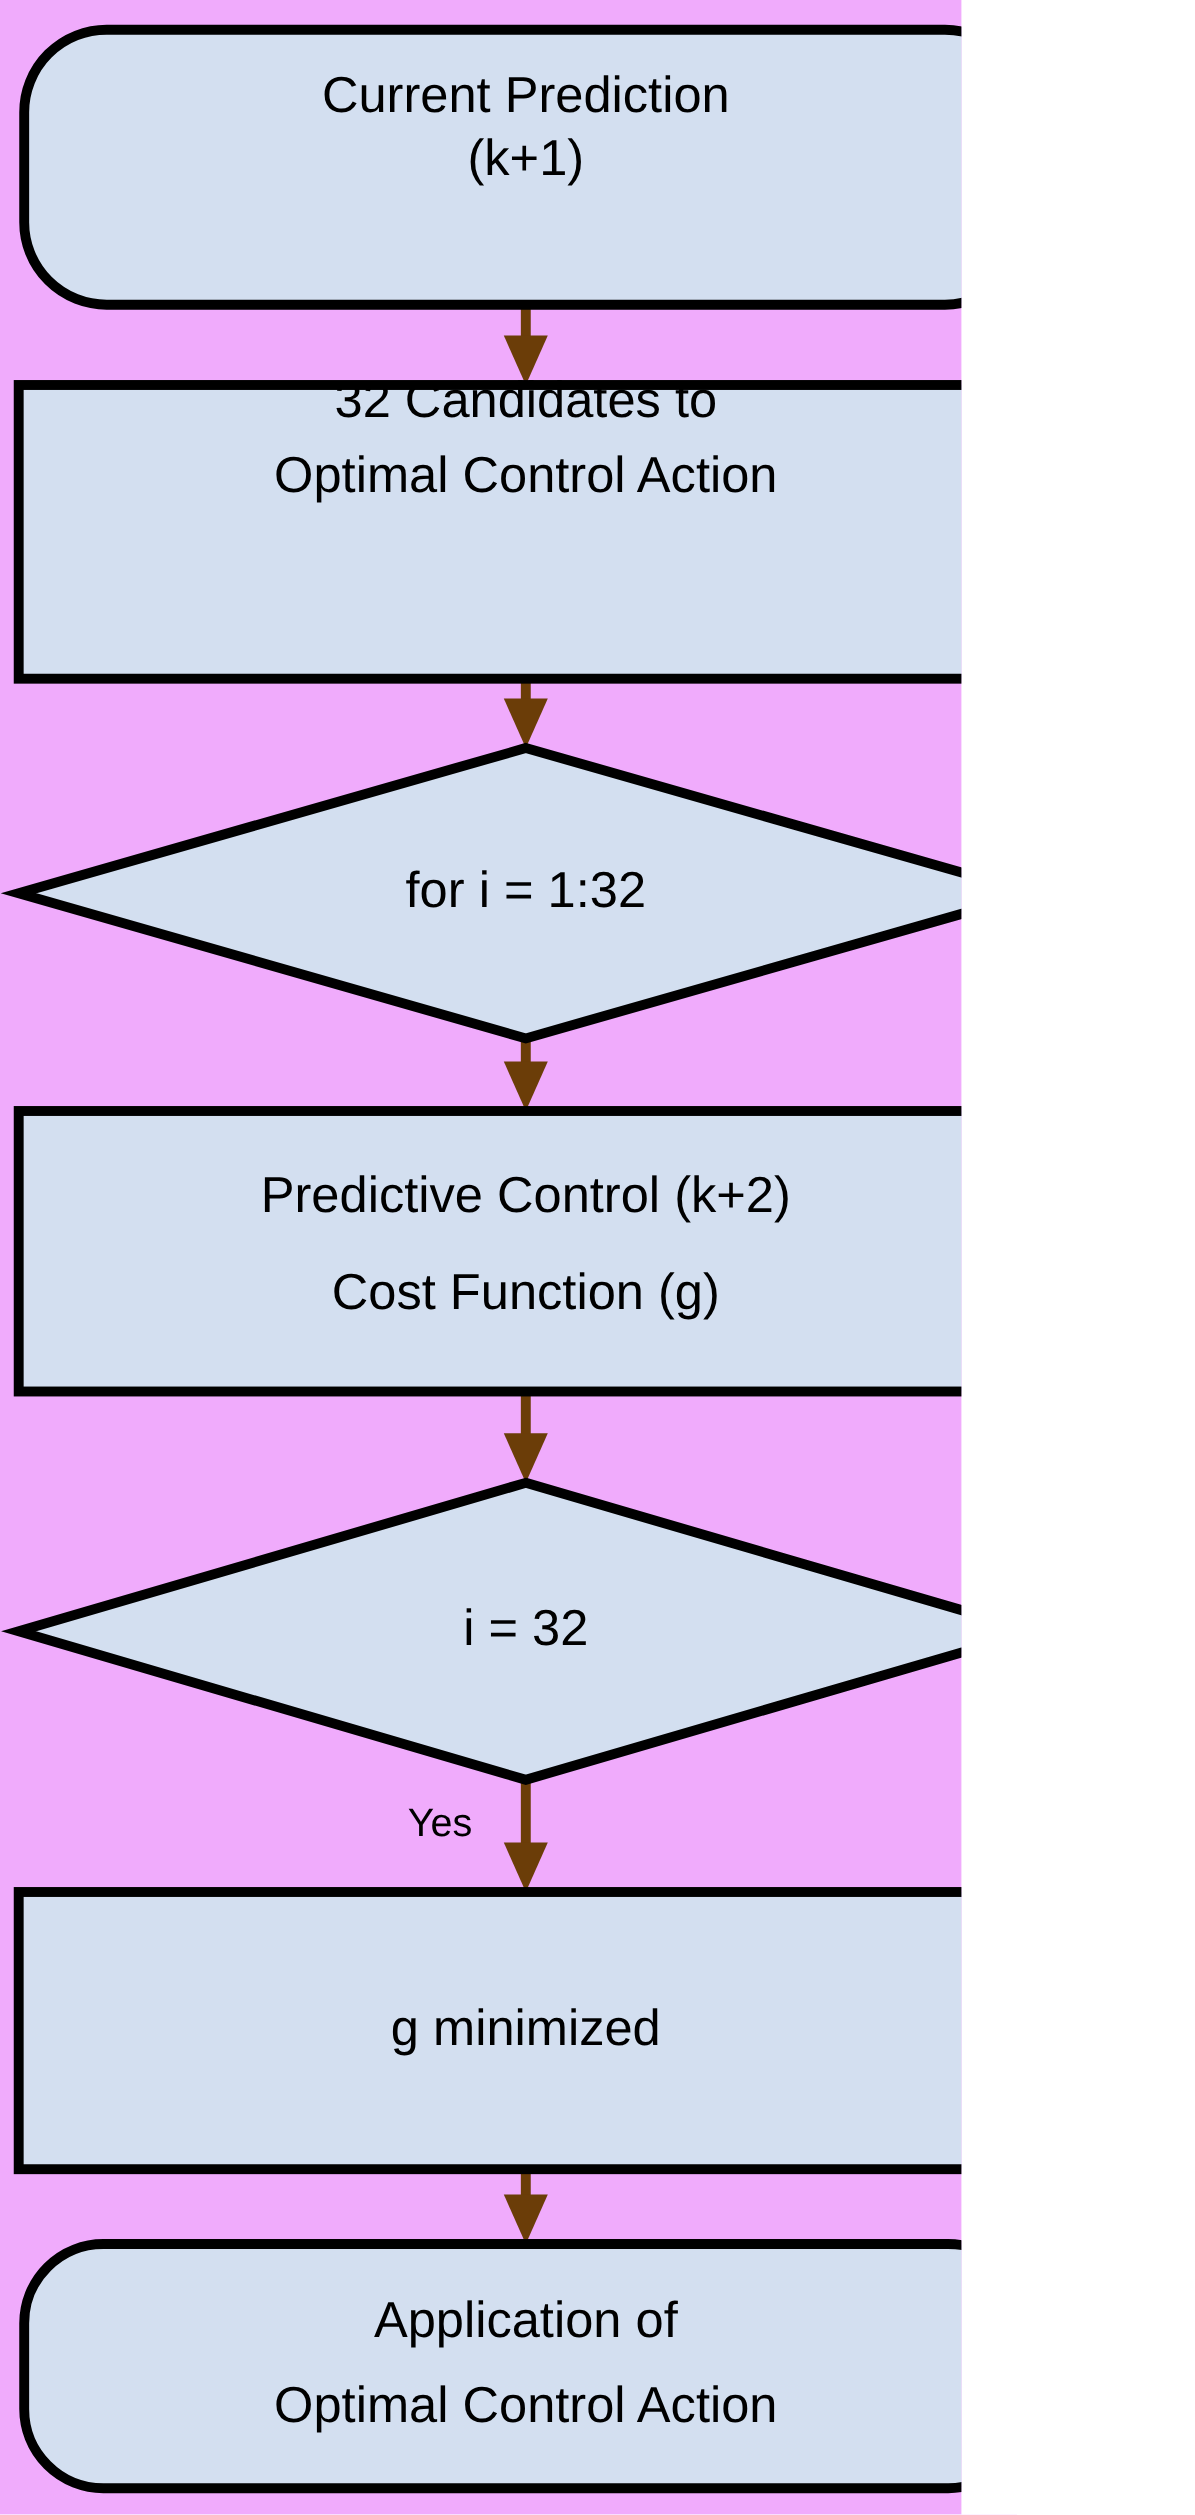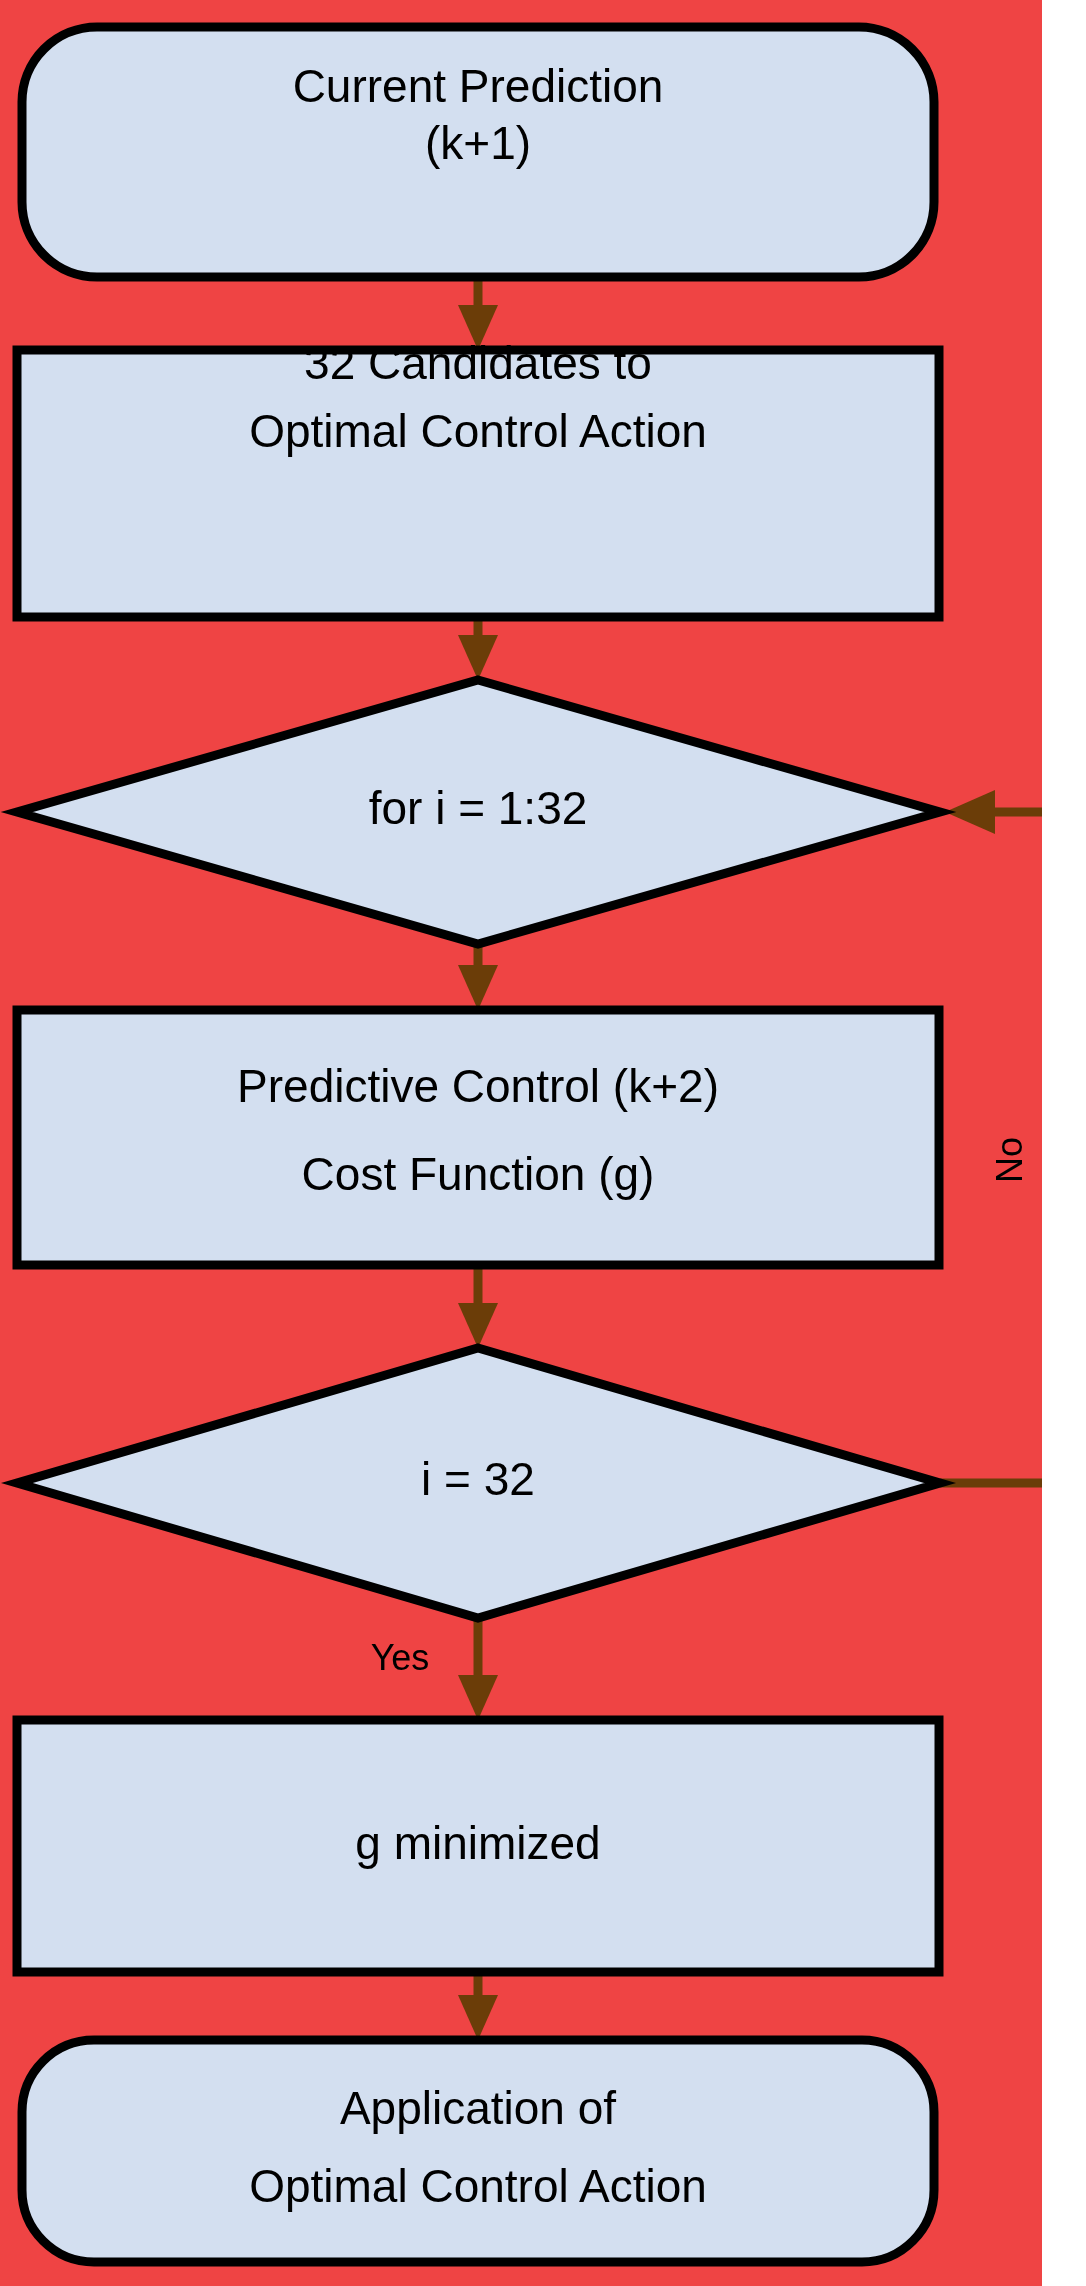--- a/index.html
+++ b/index.html
@@ -6,23 +6,23 @@
   html, body {
     margin: 0;
     padding: 0;
     background: #ffffff;
   }
   body {
     font-family: "Liberation Sans", sans-serif;
   }
   #flow-root {
     position: relative;
-    width: 1042px;
+    width: 874px;
     height: 2286px;
-    background: #ef4444;
+    background: #f0abfc;
     overflow: hidden;
   }
   #flow-svg {
     position: absolute;
     left: 0;
     top: 0;
     width: 1086px;
     height: 2286px;
   }
   .node-shape {

